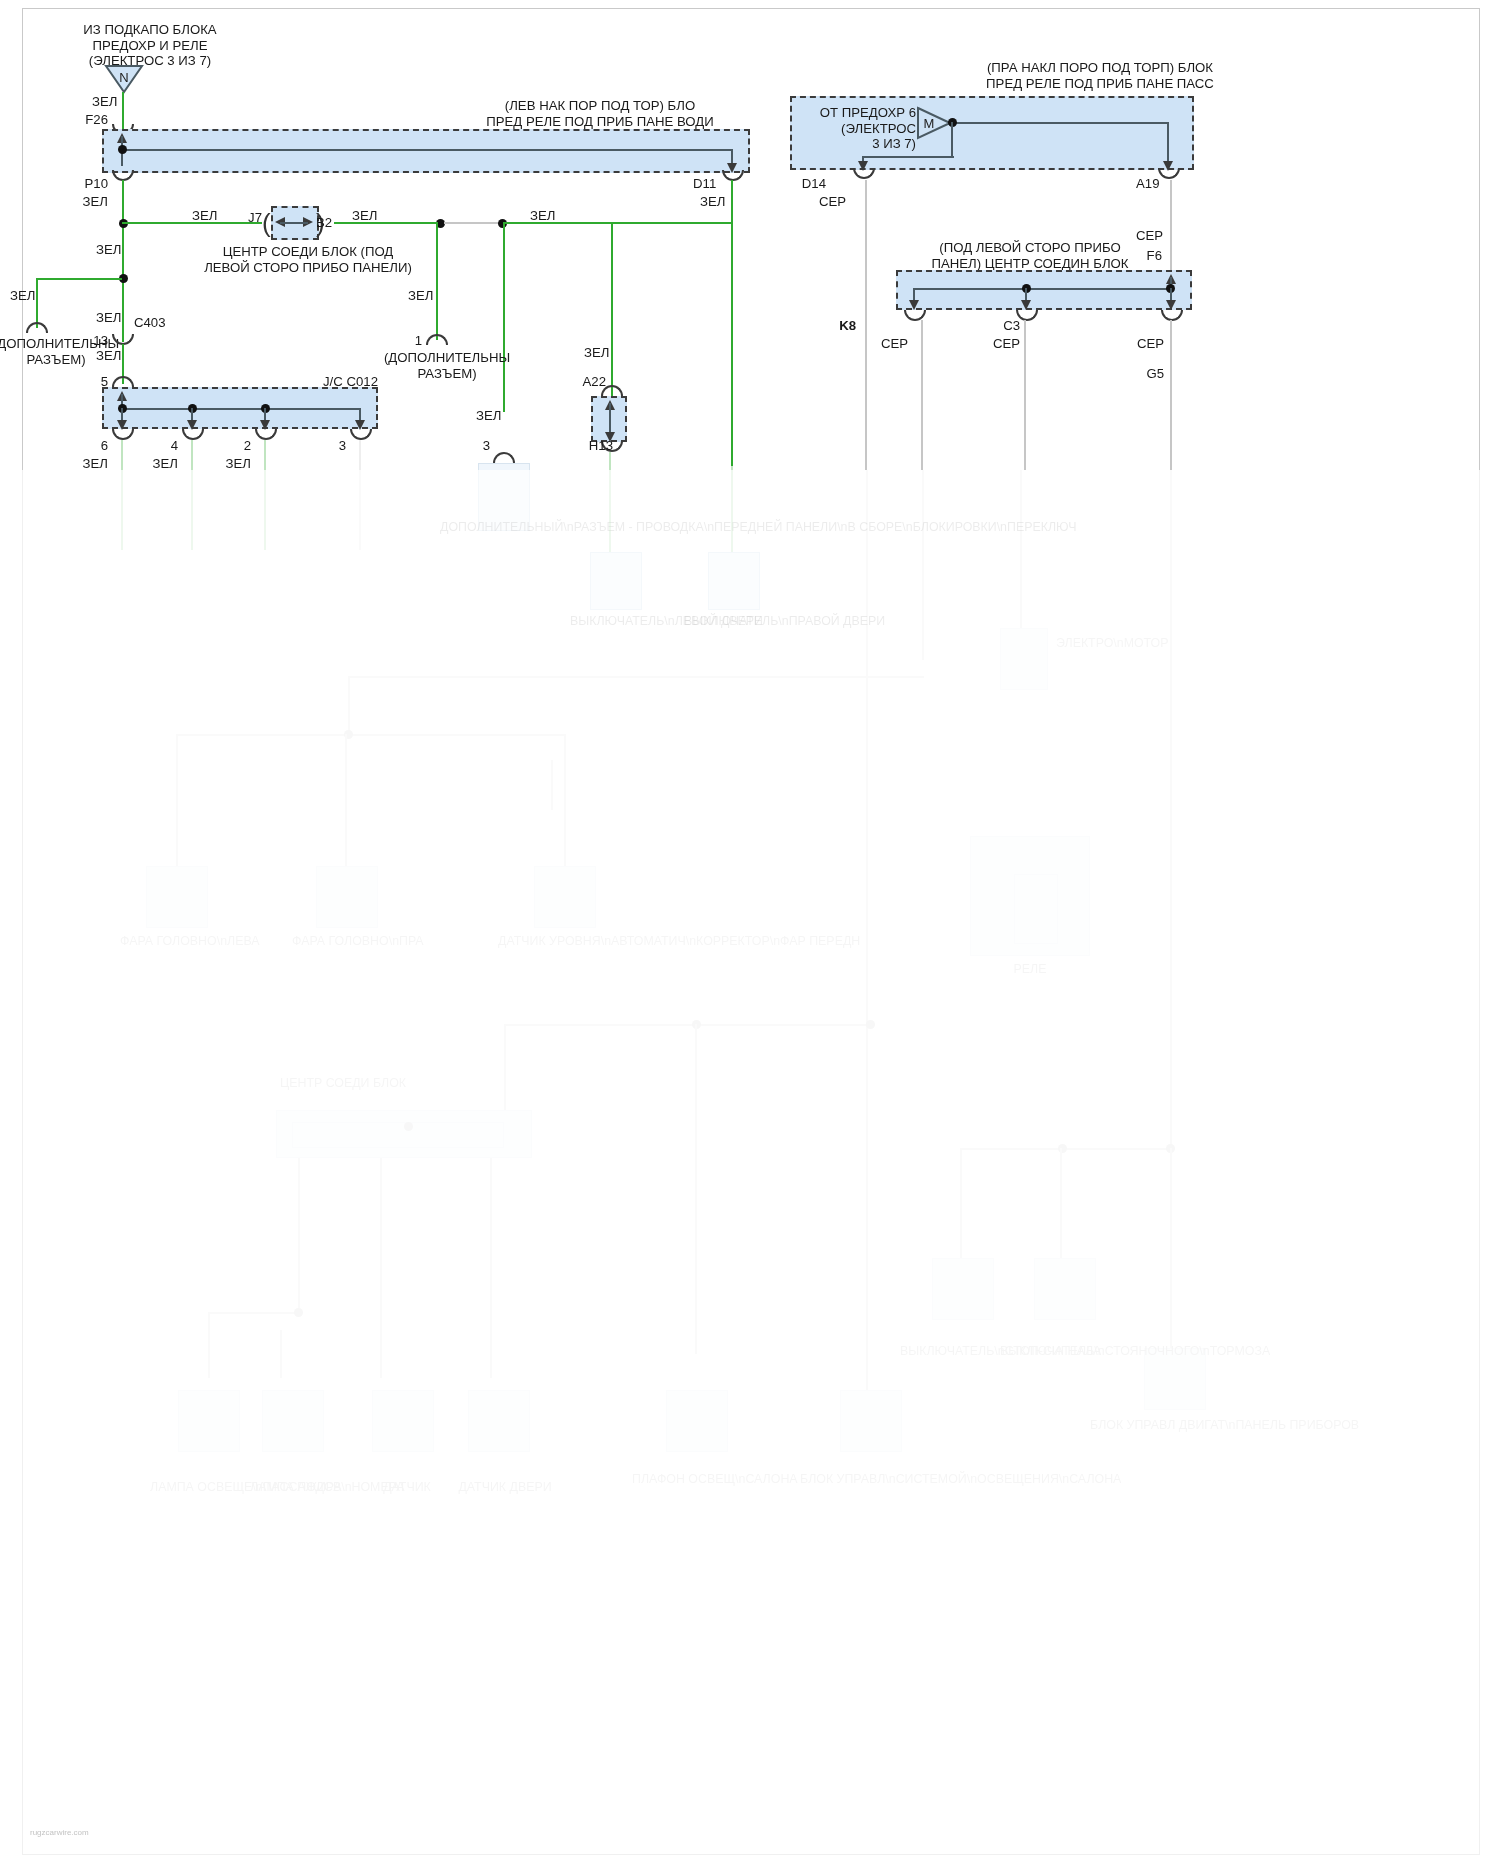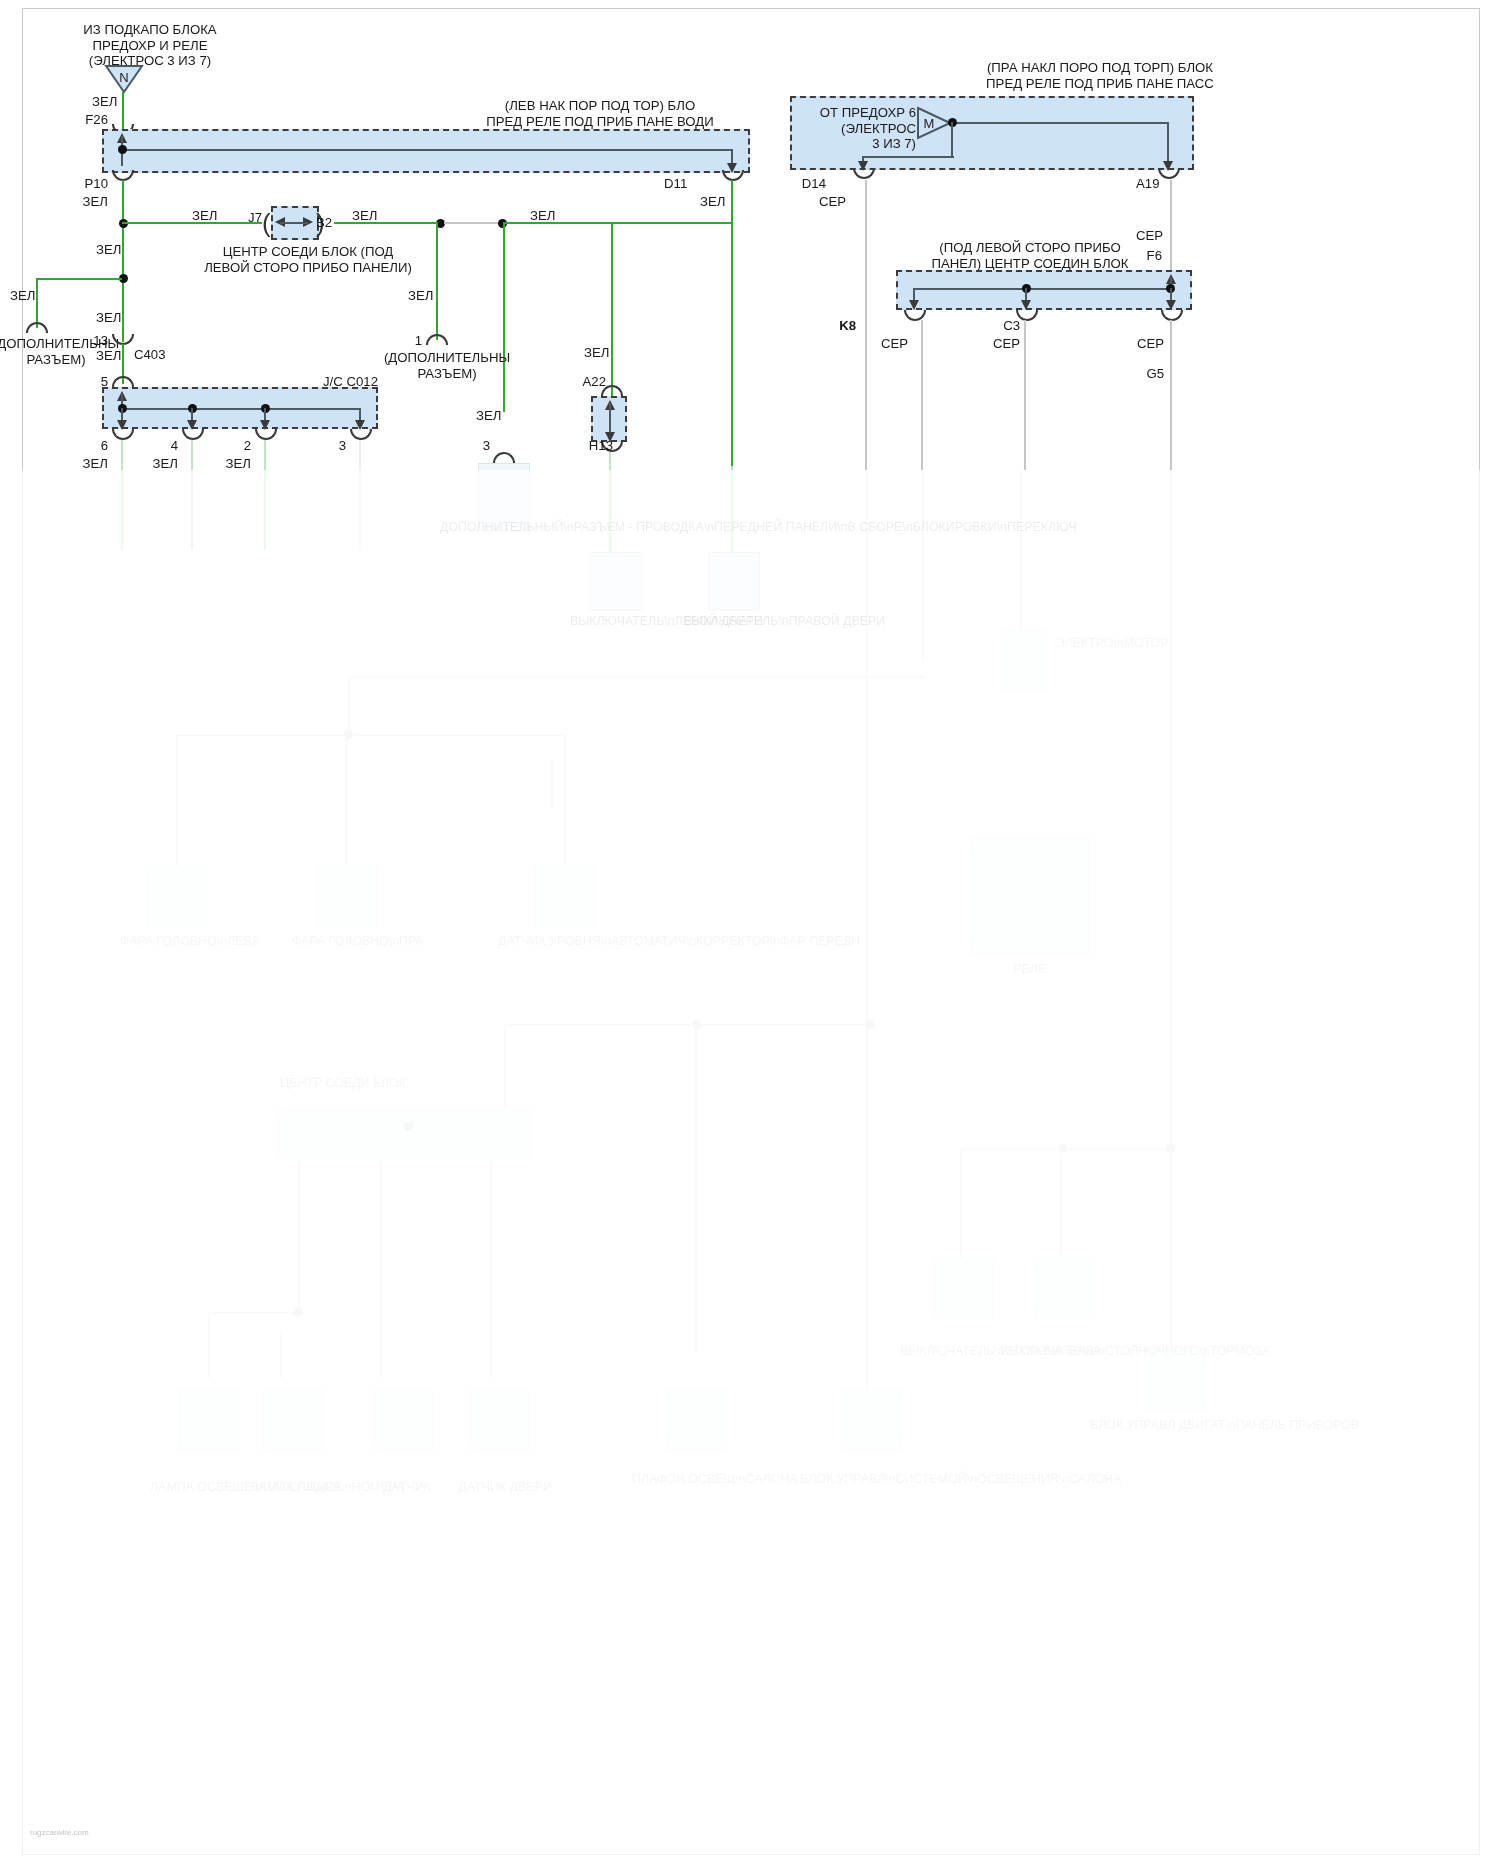--- a/index.html
+++ b/index.html
@@ -159,21 +159,21 @@
 <div class="wire dk vw" style="left:121px;top:136px;height:30px;"></div>
 <div class="wire dk hw" style="left:121px;top:149px;width:612px;"></div>
 <div class="dot" style="left:118px;top:145px;"></div>
 <div class="wire dk vw" style="left:731px;top:149px;height:22px;"></div>
 <div class="arrD" style="left:727px;top:163px;"></div>
 <div class="cup" style="left:722px;top:170px;"></div>
 <div class="cup" style="left:112px;top:170px;"></div>
 
 <div class="tx r" style="left:62px;top:176px;width:46px;">P10</div>
 <div class="tx r" style="left:62px;top:194px;width:46px;">ЗЕЛ</div>
-<div class="tx" style="left:664px;top:176px;text-align:center;">D11</div>
+<div class="tx" style="left:693px;top:176px;text-align:center;">D11</div>
 <div class="tx" style="left:700px;top:194px;">ЗЕЛ</div>
 
 <div class="tx c" style="left:940px;top:60px;width:320px;white-space:pre-line;">(ПРА НАКЛ ПОРО ПОД ТОРП) БЛОК
 ПРЕД РЕЛЕ ПОД ПРИБ ПАНЕ ПАСС</div>
 <div class="mod" style="left:790px;top:96px;width:404px;height:74px;"></div>
 <div class="tx r" style="left:770px;top:105px;width:146px;white-space:pre-line;">ОТ ПРЕДОХР 6 (ЭЛЕКТРОС
 3 ИЗ 7)</div>
 <div style="position:absolute;left:916px;top:106px;">
   <svg width="36" height="34" viewBox="0 0 36 34">
     <polygon points="2,2 34,17 2,32" fill="#cfe3f6" stroke="#4a5a63" stroke-width="2"></polygon>
@@ -231,21 +231,21 @@
 <div class="wire grn hw" style="left:36px;top:278px;width:86px;"></div>
 <div class="wire grn vw" style="left:36px;top:278px;height:50px;"></div>
 <div class="tx" style="left:10px;top:288px;">ЗЕЛ</div>
 <div class="cap" style="left:26px;top:322px;"></div>
 <div class="tx c" style="left:-24px;top:336px;width:160px;white-space:pre-line;">(ДОПОЛНИТЕЛЬНЫ
 РАЗЪЕМ)</div>
 
 <div class="tx" style="left:96px;top:310px;">ЗЕЛ</div>
 <div class="cup" style="left:112px;top:334px;"></div>
 <div class="tx r" style="left:76px;top:333px;width:32px;">13</div>
-<div class="tx" style="left:134px;top:347px;">C403</div>
+<div class="tx" style="left:134px;top:315px;">C403</div>
 <div class="wire grn vw" style="left:122px;top:344px;height:40px;"></div>
 <div class="tx" style="left:96px;top:348px;">ЗЕЛ</div>
 
 <div class="cap" style="left:112px;top:376px;"></div>
 <div class="tx r" style="left:76px;top:374px;width:32px;">5</div>
 <div class="tx r" style="left:250px;top:374px;width:128px;">J/C C012</div>
 <div class="mod" style="left:102px;top:387px;width:276px;height:42px;"></div>
 <div class="arrU" style="left:117px;top:391px;"></div>
 <div class="wire dk vw" style="left:121px;top:394px;height:18px;"></div>
 <div class="wire dk hw" style="left:121px;top:408px;width:240px;"></div>

